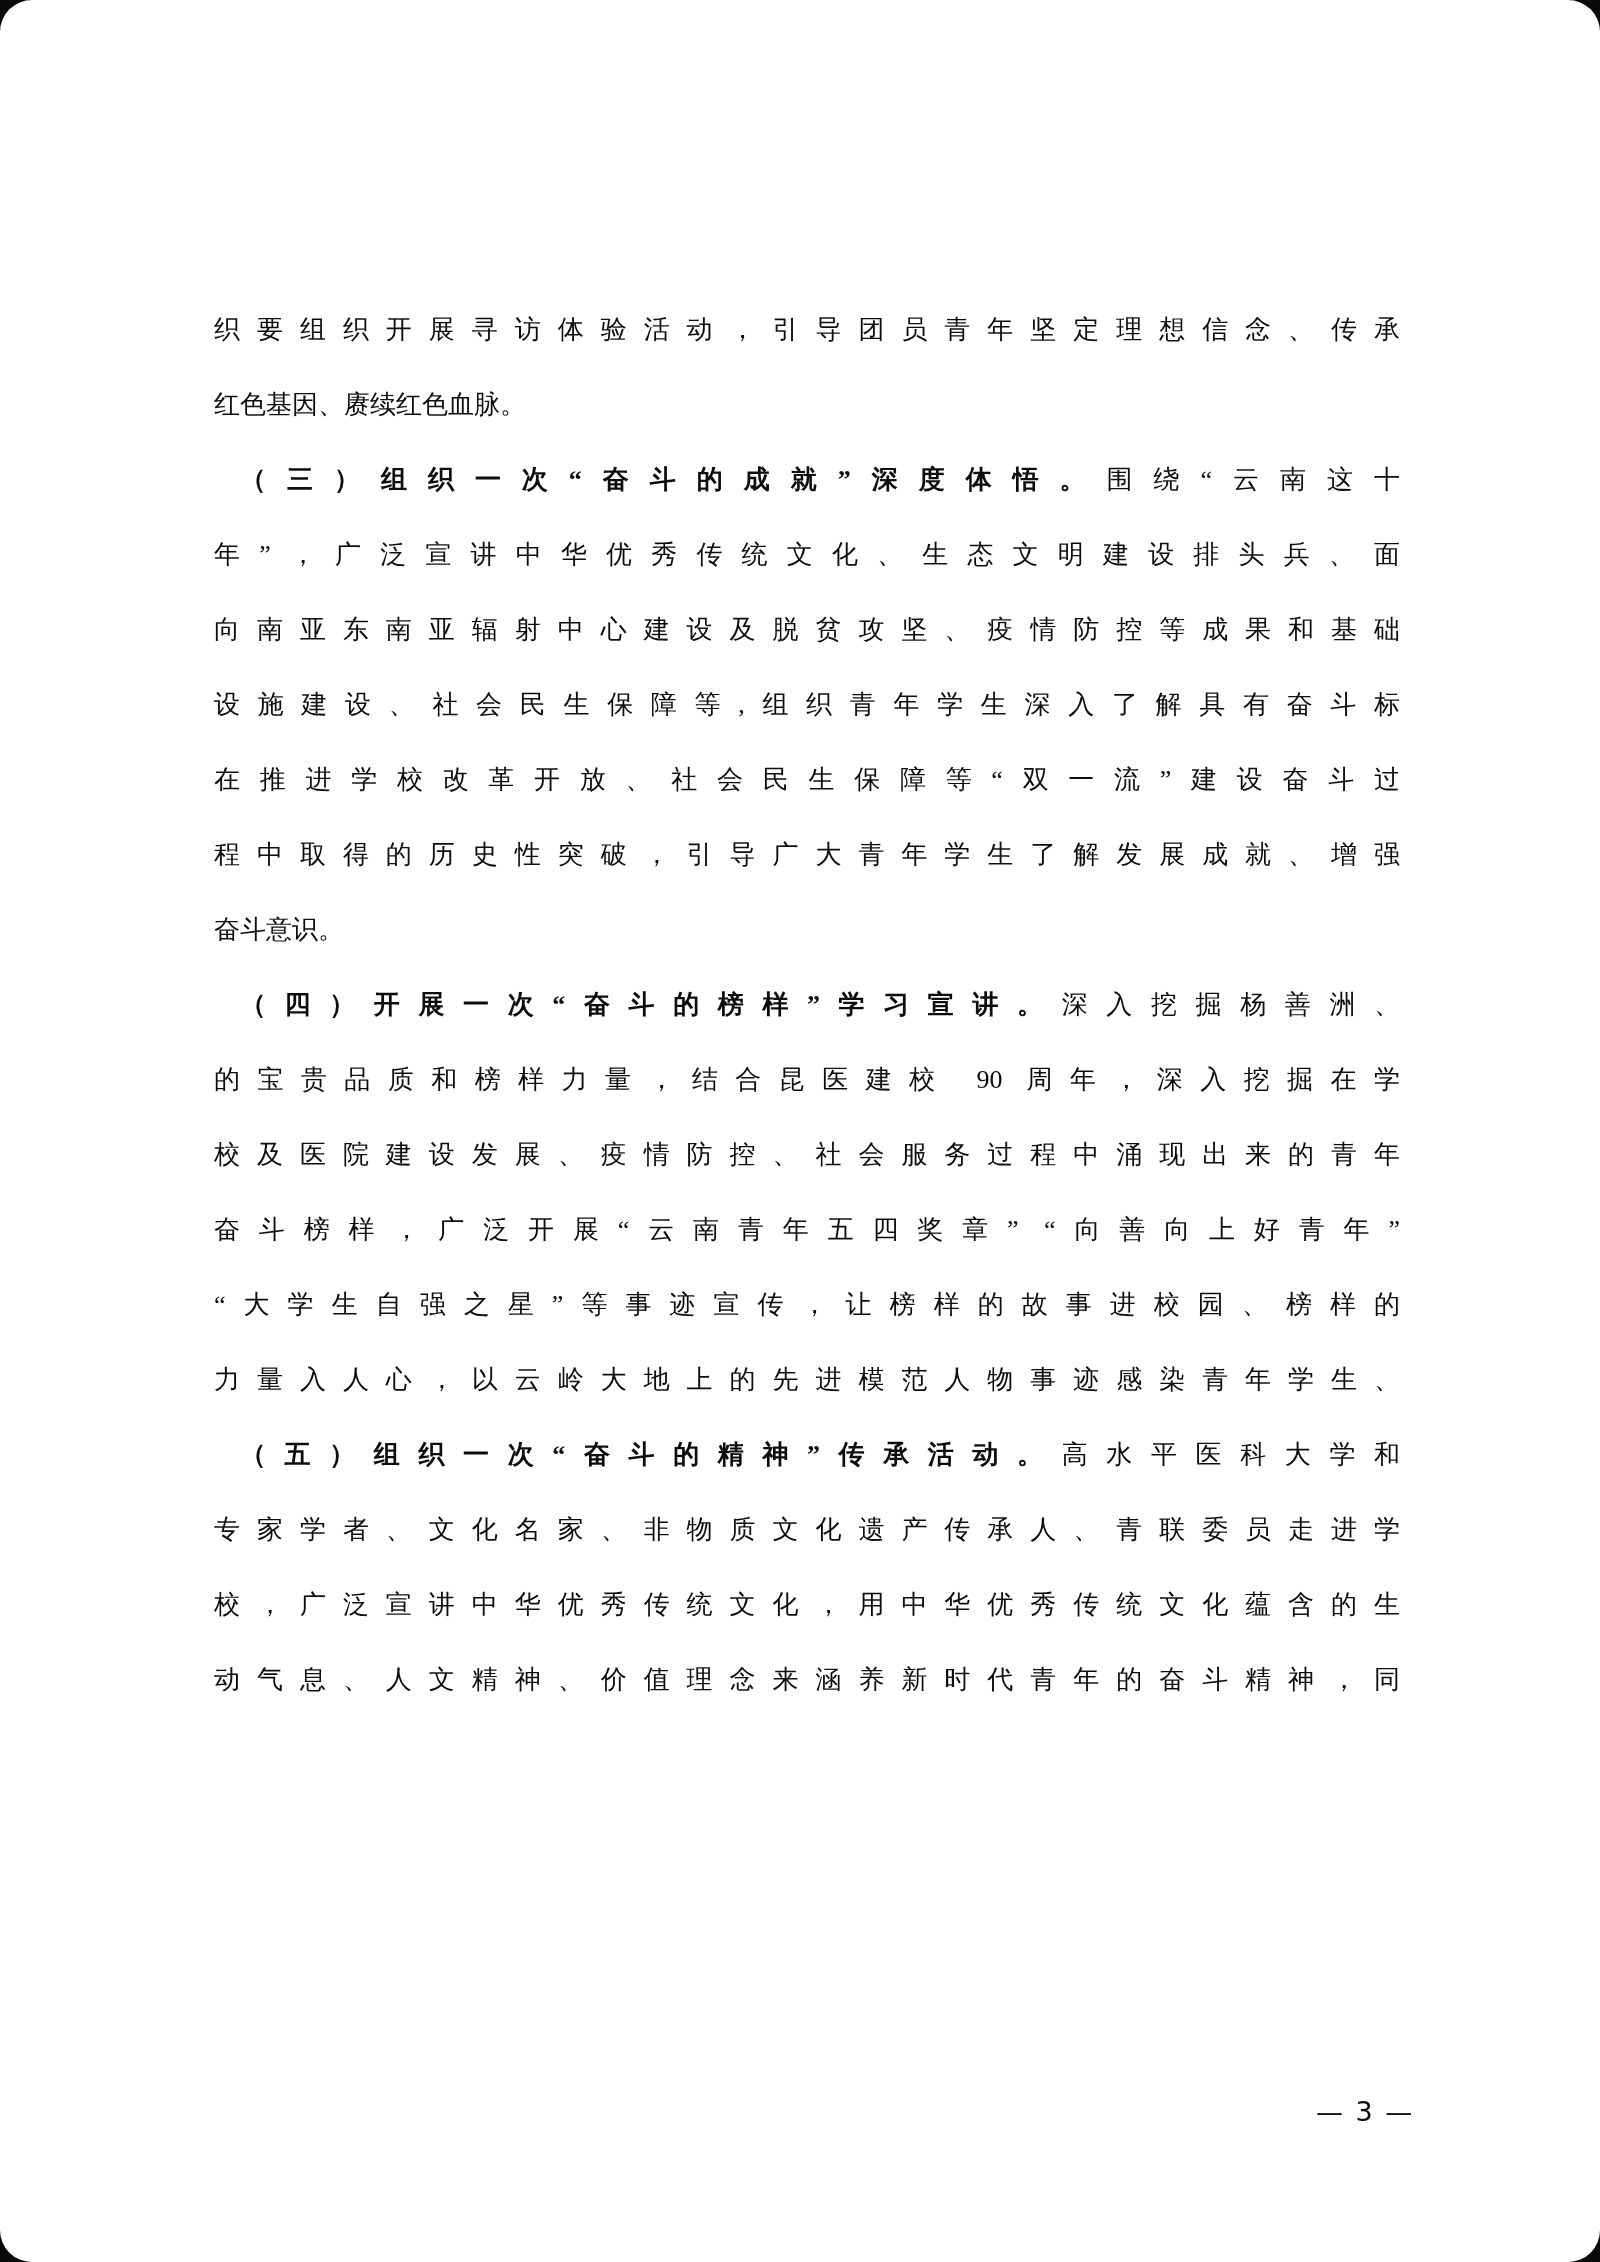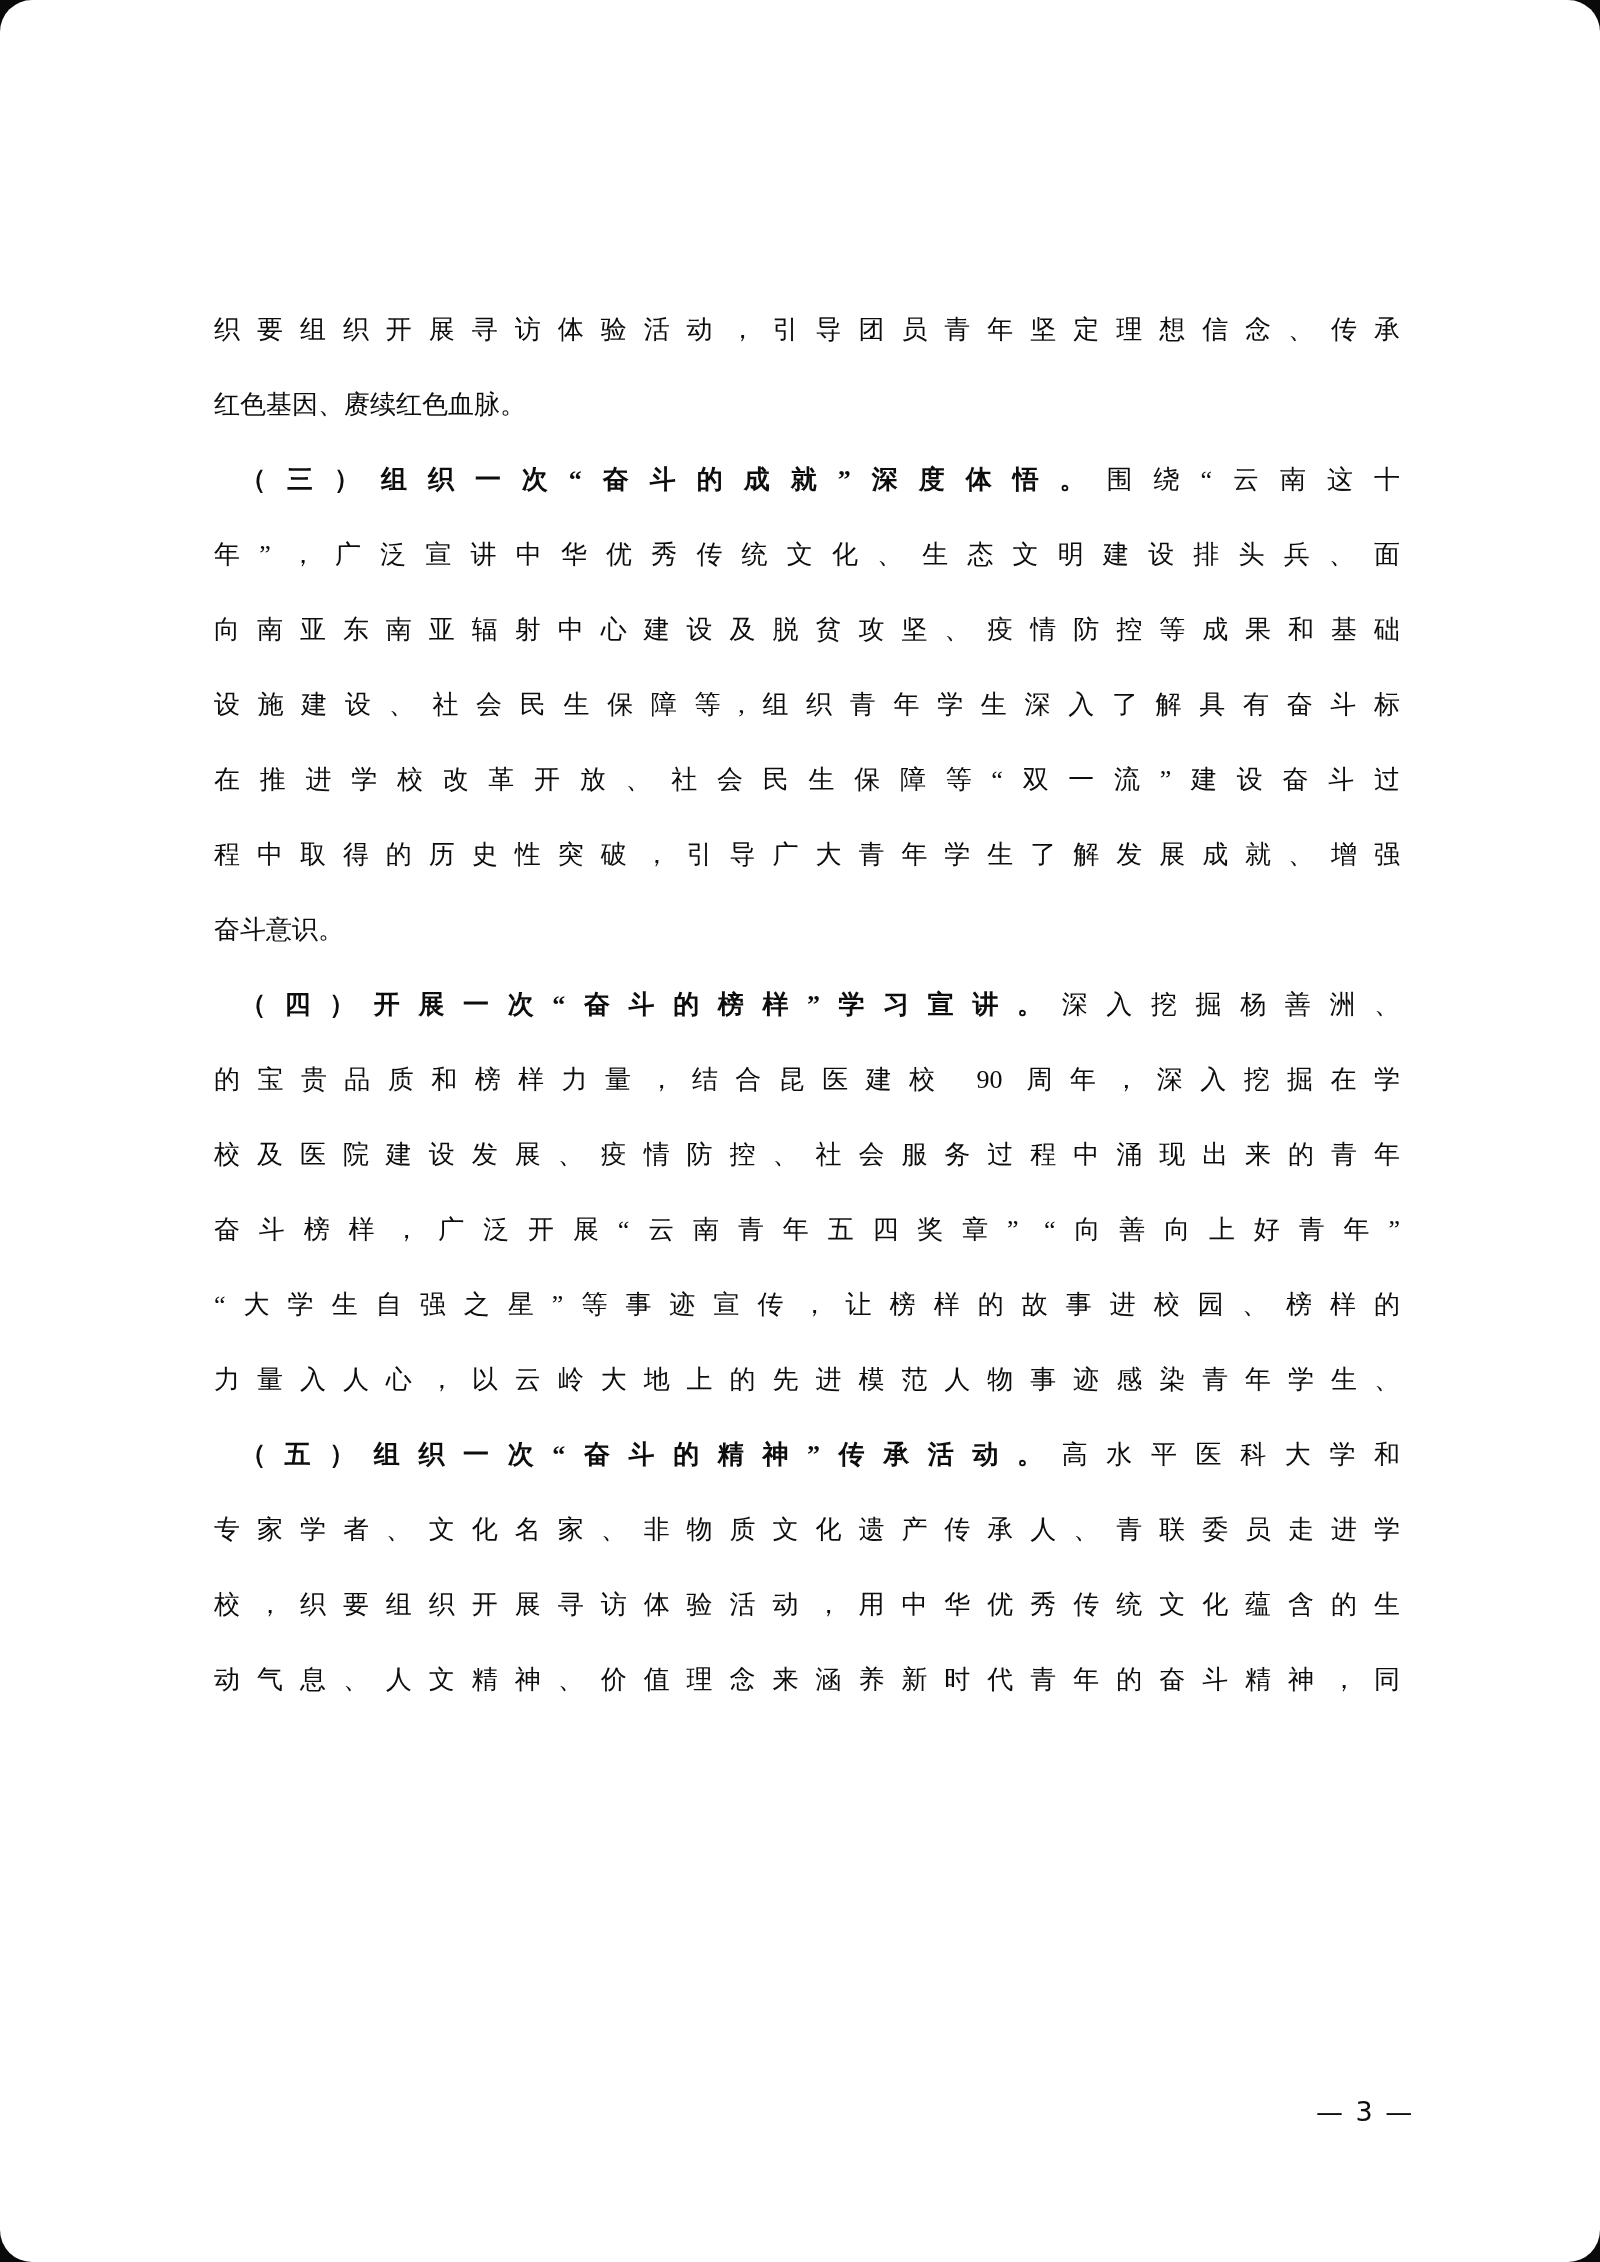--- a/index.html
+++ b/index.html
@@ -70,19 +70,19 @@
     <div class="line"><span>程中取得的历史性突破，引导广大青年学生了解发展成就、增强</span></div>
     <div class="line end"><span>奋斗意识。</span></div>
     <div class="line ind"><span class="bold">（四）开展一次“奋斗的榜样”学习宣讲。</span><span>深入挖掘杨善洲、</span></div>
     <div class="line"><span>的宝贵品质和榜样力量，结合昆医建校 90 周年，深入挖掘在学</span></div>
     <div class="line"><span>校及医院建设发展、疫情防控、社会服务过程中涌现出来的青年</span></div>
     <div class="line"><span>奋斗榜样，广泛开展“云南青年五四奖章” “向善向上好青年”</span></div>
     <div class="line"><span>“大学生自强之星”等事迹宣传，让榜样的故事进校园、榜样的</span></div>
     <div class="line"><span>力量入人心，以云岭大地上的先进模范人物事迹感染青年学生、</span></div>
     <div class="line ind"><span class="bold">（五）组织一次“奋斗的精神”传承活动。</span><span>高水平医科大学和</span></div>
     <div class="line"><span>专家学者、文化名家、非物质文化遗产传承人、青联委员走进学</span></div>
-    <div class="line"><span>校，织要组织开展寻访体验活动，用中华优秀传统文化蕴含的生</span></div>
+    <div class="line"><span>校，广泛宣讲中华优秀传统文化，用中华优秀传统文化蕴含的生</span></div>
     <div class="line"><span>动气息、人文精神、价值理念来涵养新时代青年的奋斗精神，同</span></div>
 
   </div>
 
   <div class="page-number">— 3 —</div>
 </div>
 
 </body></html>

